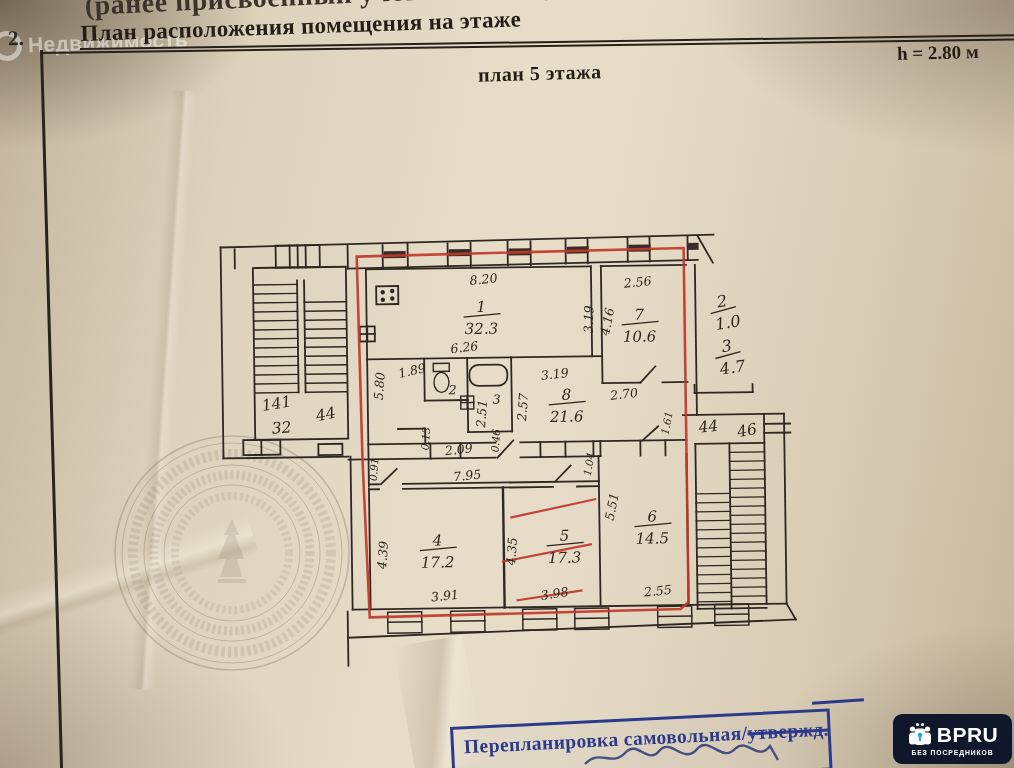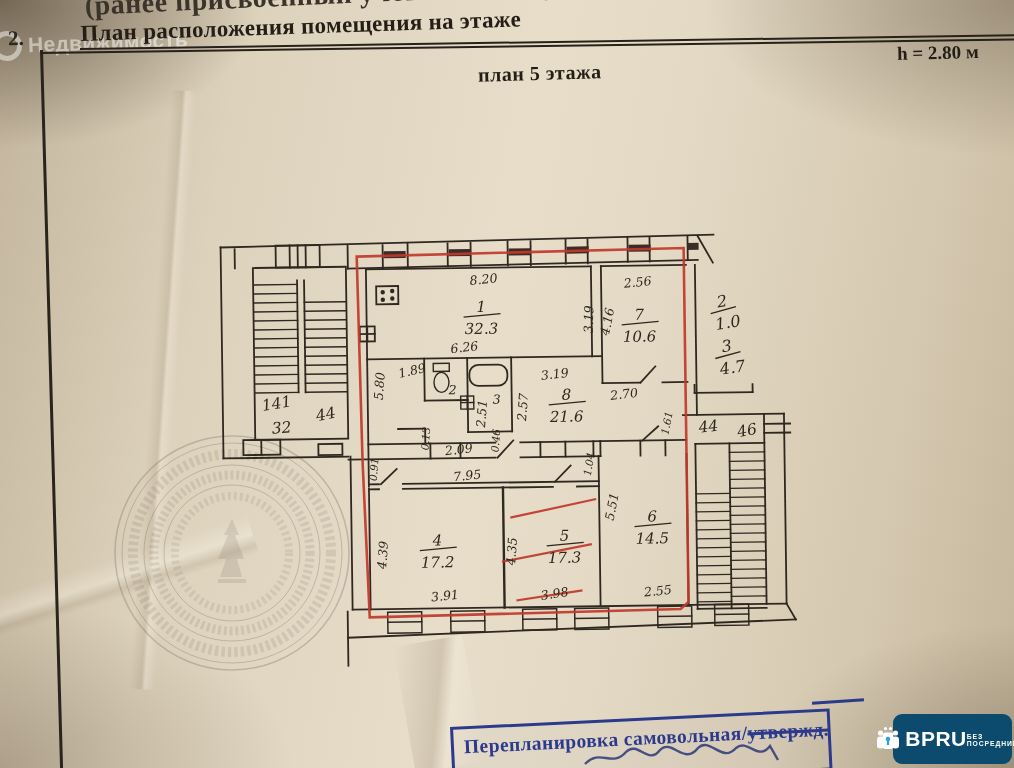--- a/index.html
+++ b/index.html
@@ -49,21 +49,21 @@
     position:absolute;left:450px;top:727px;width:380px;height:62px;
     border:3.2px solid #2c3a8c;box-sizing:border-box;padding:7px 8px 0 10px;
     transform:rotate(-2.8deg);transform-origin:left top;
     color:#2c3a8c;font-weight:bold;font-size:19.5px;letter-spacing:.4px;white-space:nowrap;
     background:rgba(44,58,140,.02);
   }
   .struck{text-decoration:line-through;text-decoration-thickness:2.5px;}
   .strike-ext{position:absolute;left:812px;top:700px;width:52px;height:2.6px;background:#2c3a8c;transform:rotate(-4deg);}
   .bpru{
     position:absolute;left:893px;top:714px;width:119px;height:50px;border-radius:9px;
-    background:#0c4a6e;display:flex;flex-direction:row;align-items:center;justify-content:center;
+    background:#0f172a;display:flex;flex-direction:column;align-items:center;justify-content:center;
     font-family:"Liberation Sans",sans-serif;color:#fff;
   }
   .bpru-row{display:flex;align-items:center;gap:4px;}
   .bpru-name{font-weight:bold;font-size:21px;letter-spacing:.5px;}
   .bpru-tag{font-size:6.8px;font-weight:bold;letter-spacing:.9px;margin-top:1px;}
   text{font-family:"DejaVu Serif",serif;font-style:italic;fill:#2f271e;}
   .dim{font-size:12.5px;}
   .dimsm{font-size:10.5px;}
   .rnum{font-size:15px;}
   .hw{font-size:15.5px;}

